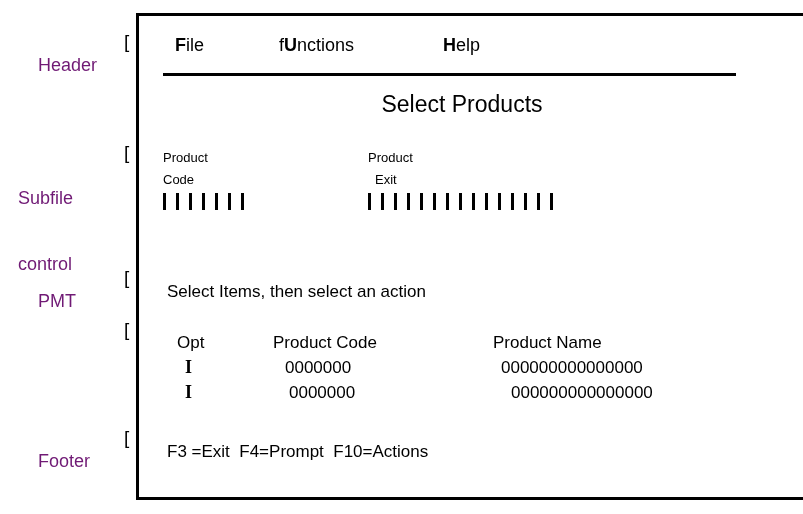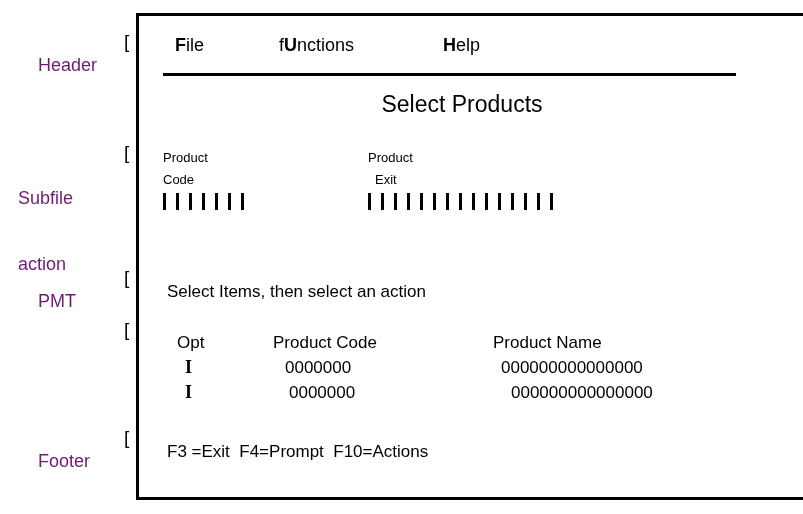--- a/index.html
+++ b/index.html
@@ -172,21 +172,21 @@
 
 <div id="page">
 
   <div class="annot" id="annot-header" style="left:18px; top:32px;">
     <span>Header</span>
   </div>
   <div class="bracket" id="bracket-header" style="left:124px; top:31px;">[</div>
 
   <div class="annot" id="annot-subfile" style="left:18px; top:143px;">
     <span class="l2">Subfile</span>
-    <span class="l2">action</span>
+    <span class="l2">control</span>
   </div>
   <div class="bracket" id="bracket-subfile" style="left:124px; top:142px;">[</div>
 
   <div class="annot" id="annot-pmt" style="left:18px; top:268px;">
     <span>PMT</span>
   </div>
   <div class="bracket" id="bracket-pmt" style="left:124px; top:267px;">[</div>
 
   <div class="bracket" id="bracket-sfl" style="left:124px; top:319px;">[</div>
 

